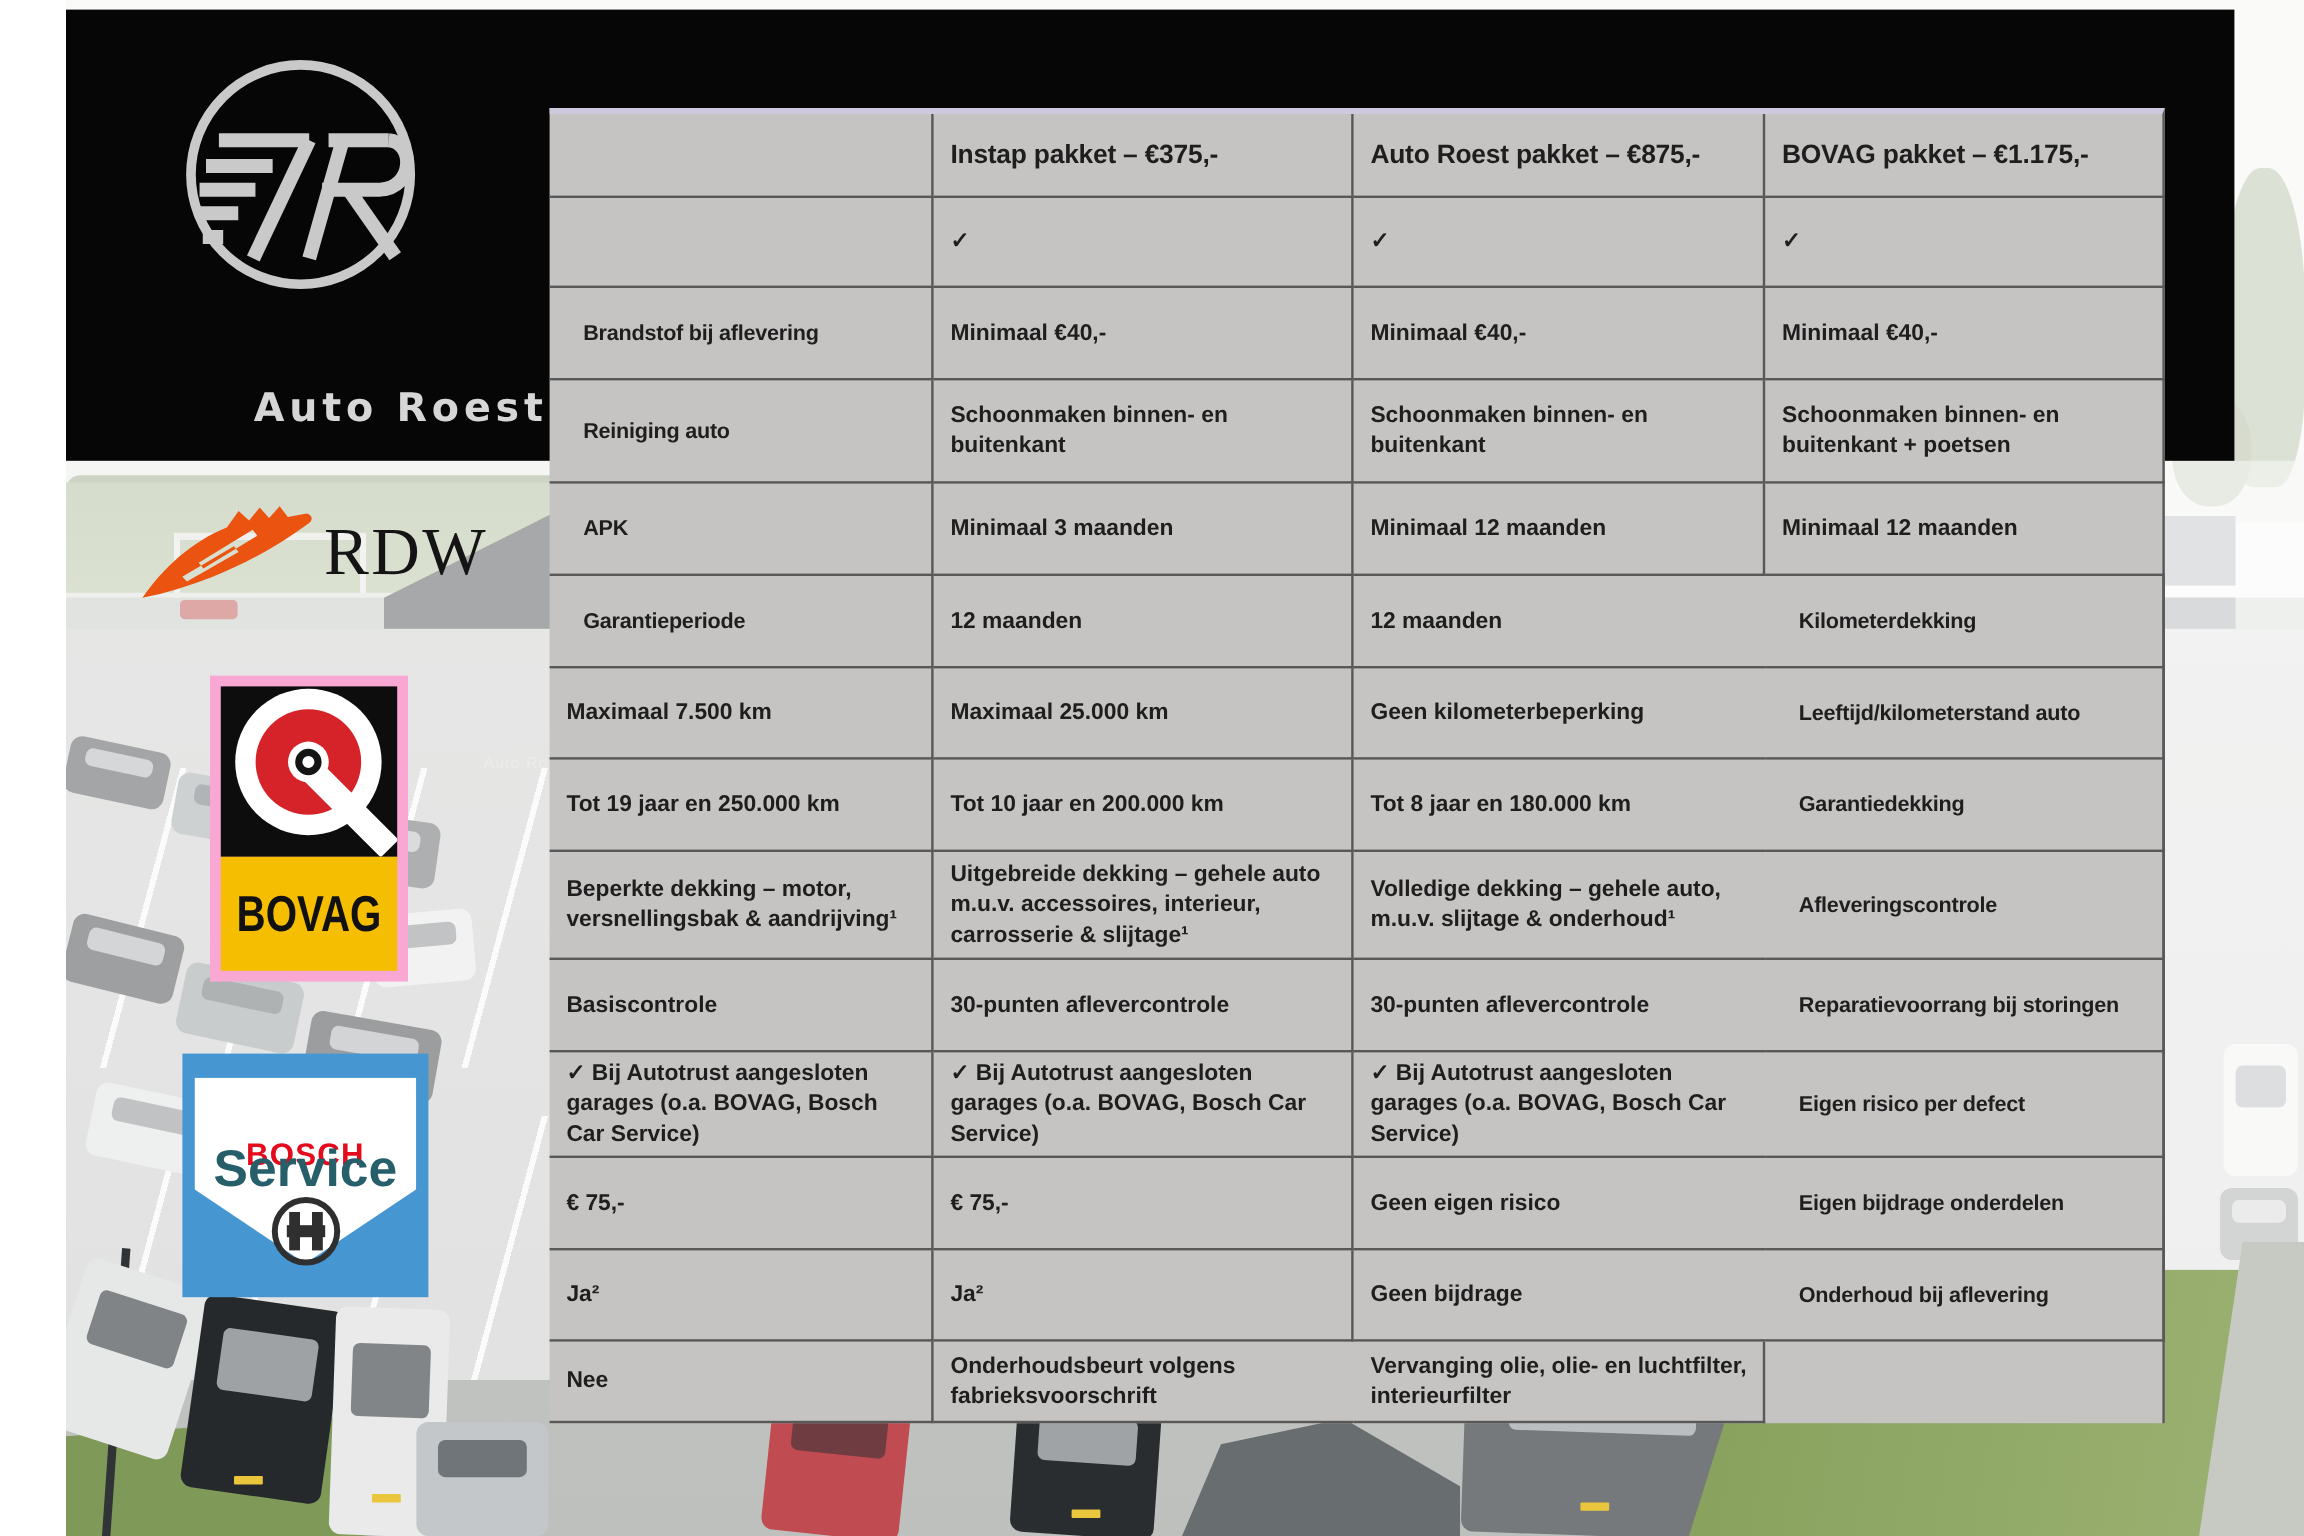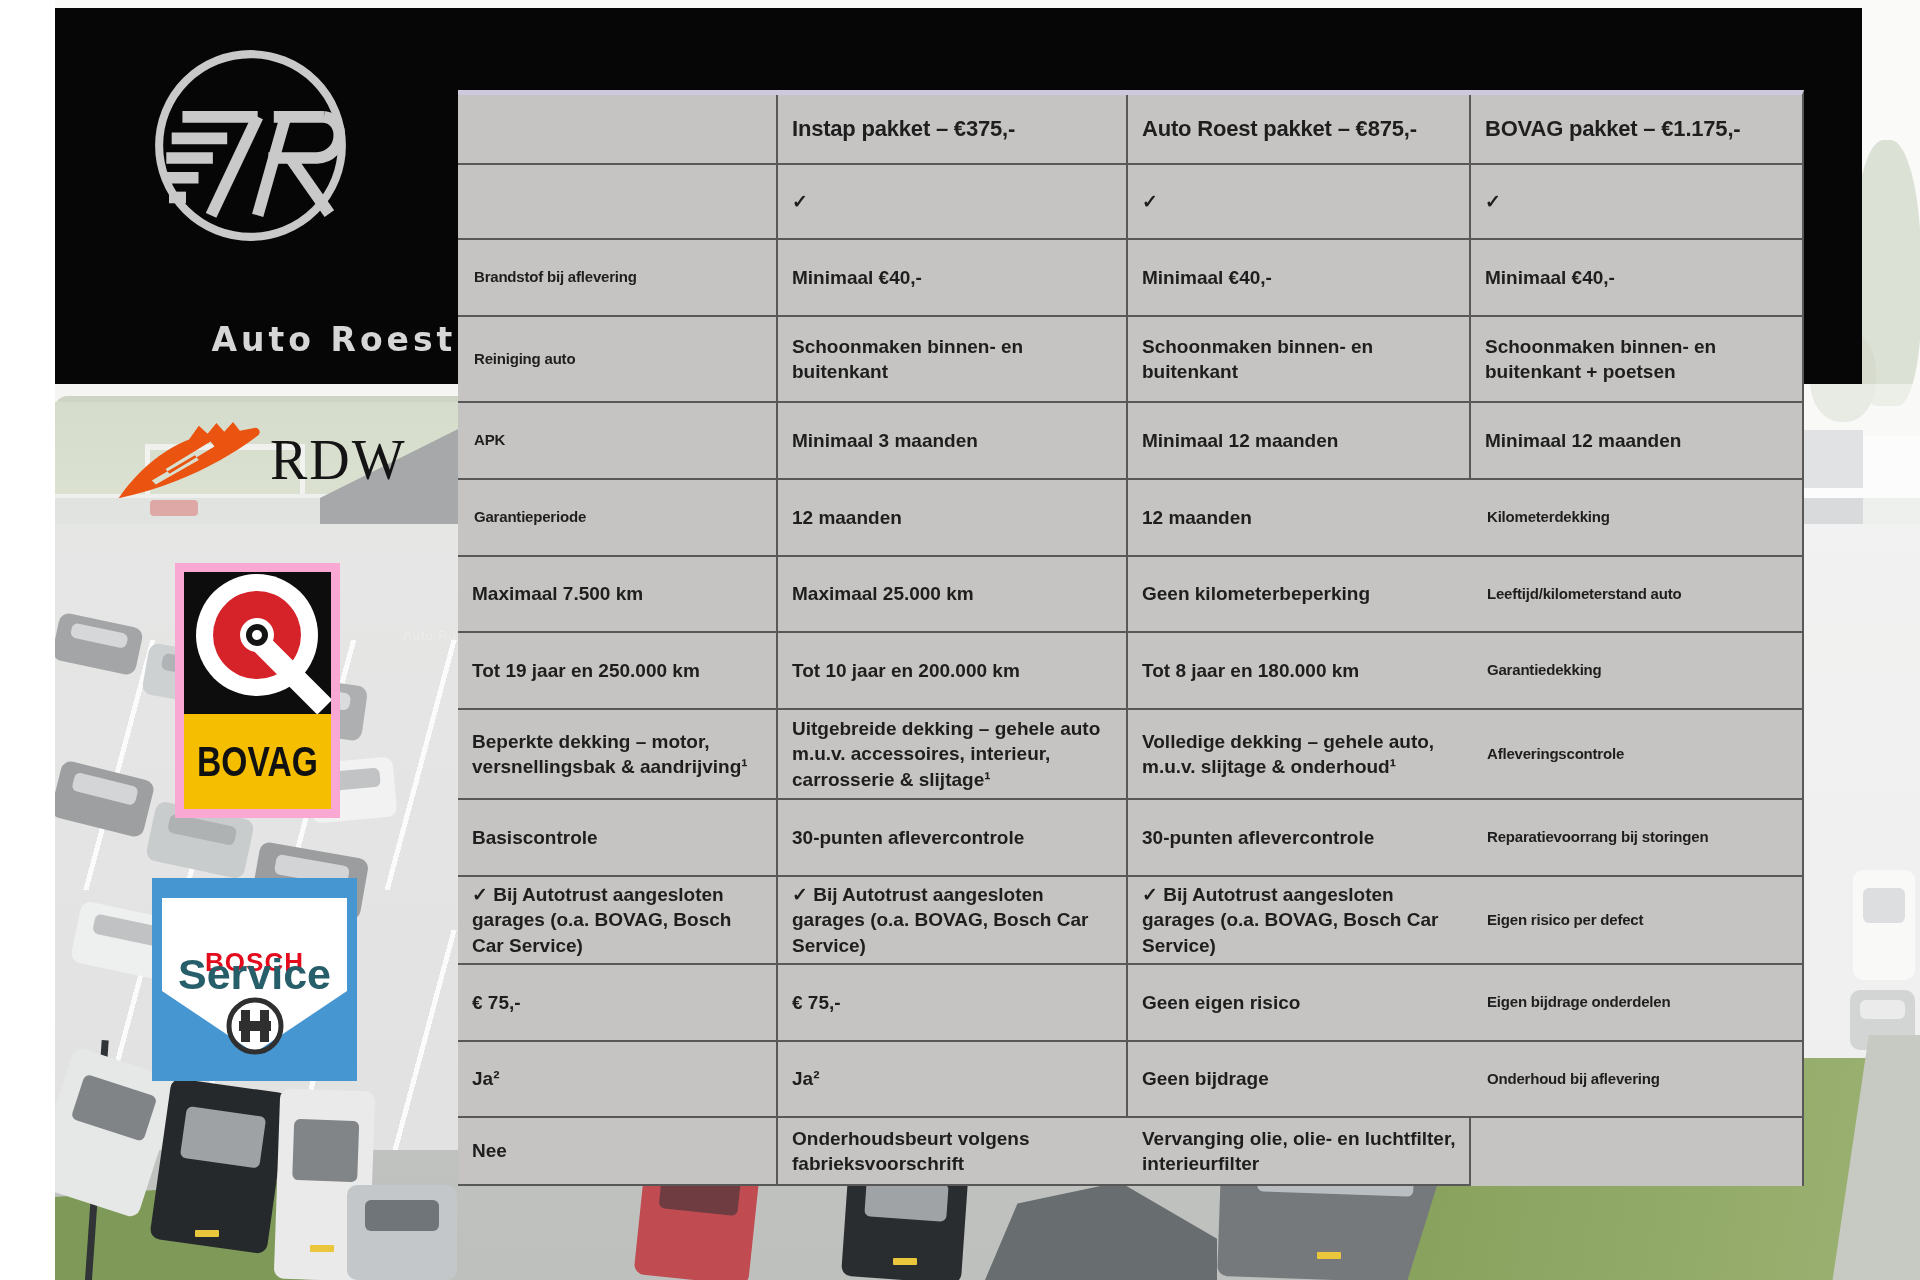--- a/index.html
+++ b/index.html
@@ -92,21 +92,21 @@
              display:grid;grid-template-columns:320px 350px 343px 333px;
              grid-template-rows:70px 75px 77px 86px 77px 77px 76px 77px 90px 77px 88px 77px 76px auto;
              background:#c6c4c2;border-top:5px solid #cfc9dd;box-sizing:border-box;
              border-right:2px solid #585858;}
   .cell{display:flex;flex-direction:column;justify-content:center;
         padding:6px 12px 6px 14px;box-sizing:border-box;
         font-weight:700;color:#1e1e1e;font-size:19px;line-height:1.34;
         border-bottom:2px solid #585858;}
   .cell.vline{border-right:2px solid #585858;}
   .cell.head{font-size:22px;letter-spacing:-0.2px;}
-  .cell.label{font-size:15px;letter-spacing:-0.2px;padding-left:16px;}
+  .cell.label{font-size:18px;letter-spacing:-0.2px;padding-left:28px;}
 </style>
 </head>
 <body>
 
 <div class="canvas">
 
   <div class="photo">
     <div class="sky"></div>
     <div class="treeline"></div>
     <div class="field"></div>

